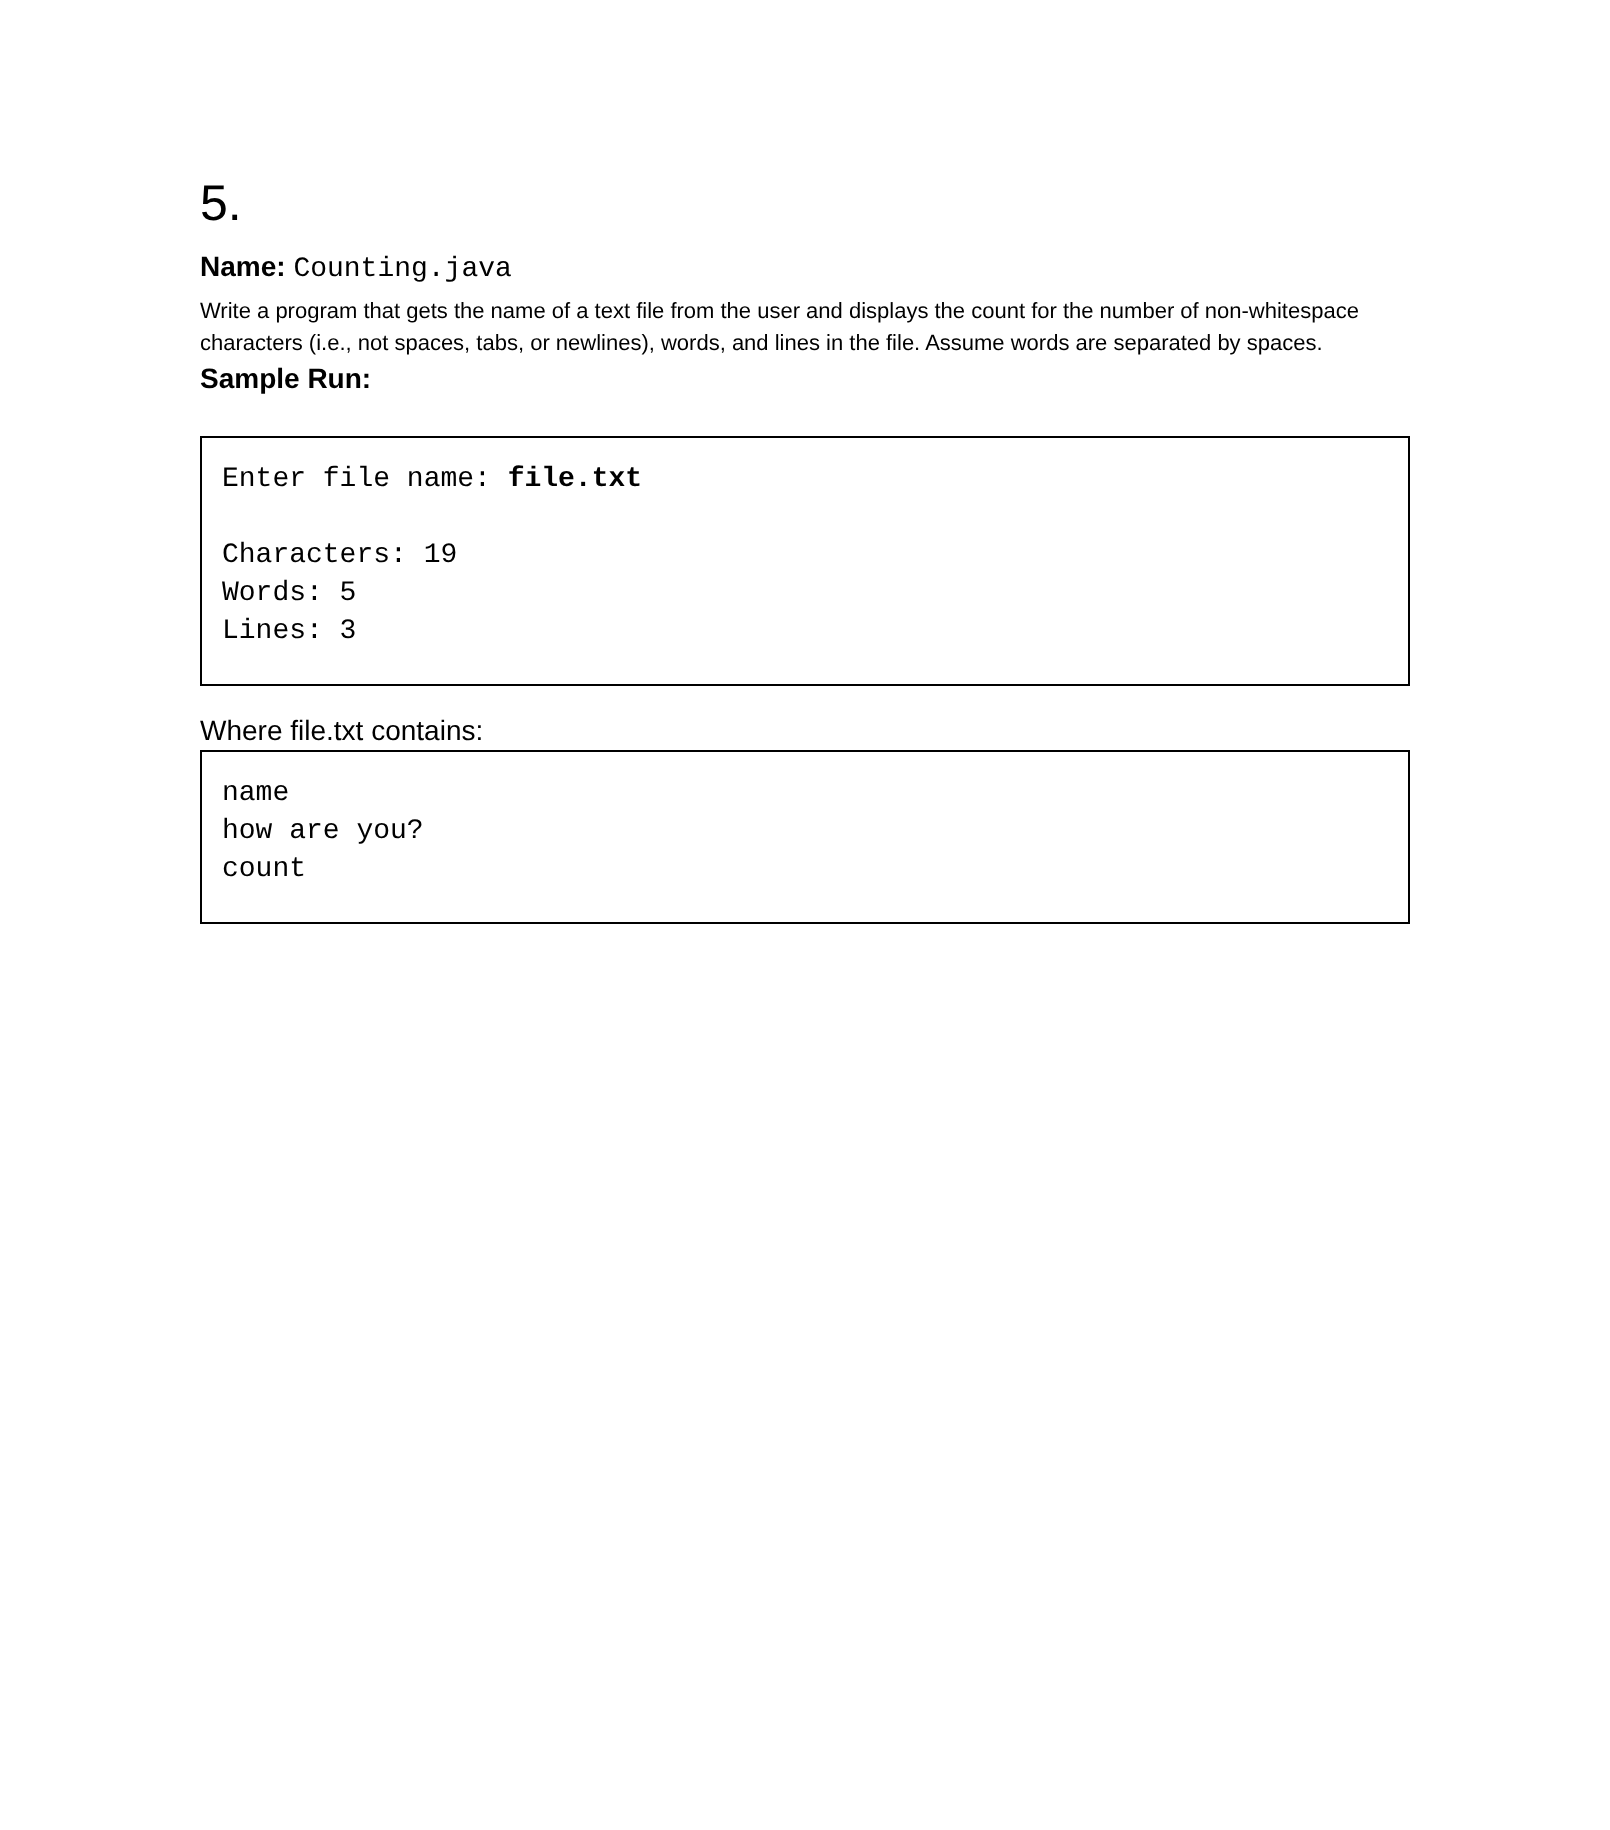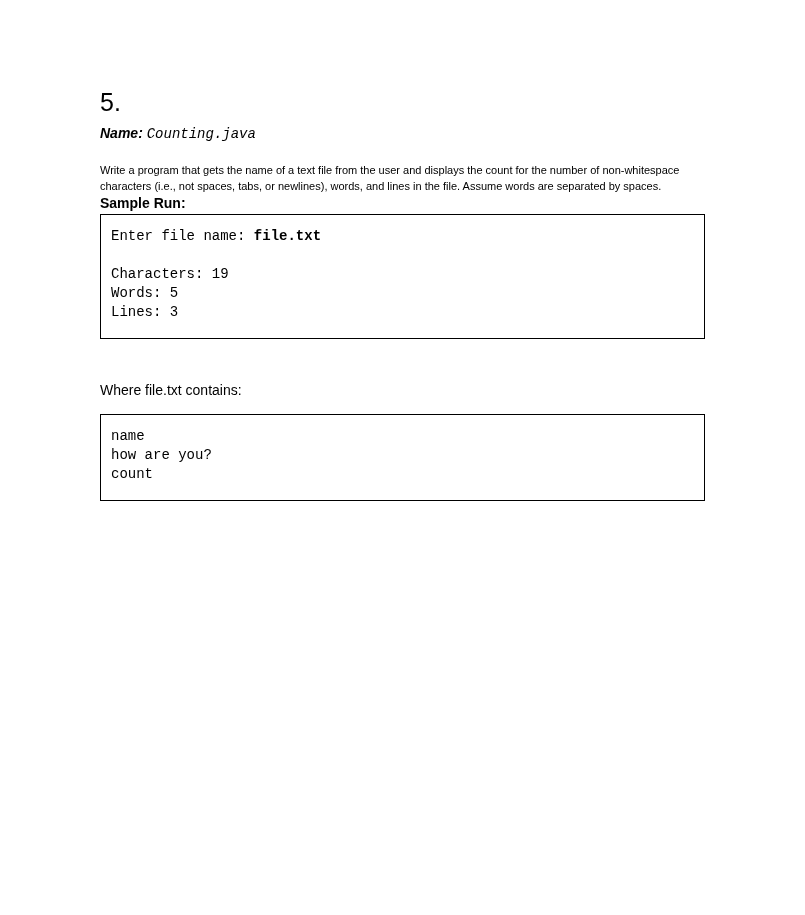--- a/index.html
+++ b/index.html
@@ -23,54 +23,52 @@
       margin-bottom: 4px;
       display: flex;
       align-items: baseline;
     }
     .heading .number {
       display: inline-block;
       margin-right: 18px;
     }
     .name-line {
       font-size: 14px;
-      margin-bottom: 18px;
-      font-style: italic;
+      margin-bottom: 3px;
     }
     .name-line .label {
       font-weight: bold;
     }
     .name-line .value {
       font-family: "Courier New", Courier, monospace;
       font-size: 14px;
     }
     .description {
       font-size: 11px;
       line-height: 1.45;
     }
     .subheading {
       font-weight: bold;
       font-size: 14px;
-      margin-bottom: 0;
+      margin-bottom: 18px;
     }
     .code-box {
       border: 1px solid #000000;
       padding: 12px 10px 16px 10px;
       font-family: "Courier New", Courier, monospace;
       font-size: 14px;
       line-height: 1.35;
       white-space: pre;
-      margin-bottom: 42px;
+      margin-bottom: 13px;
     }
     .code-box .bold {
       font-weight: bold;
     }
     .note {
       font-size: 14px;
-      margin-bottom: 14px;
     }
     .code-box.second {
       margin-bottom: 0;
     }
   </style>
 </head>
 <body>
 
 <h1 class="heading">
   <span class="number">5.</span>

